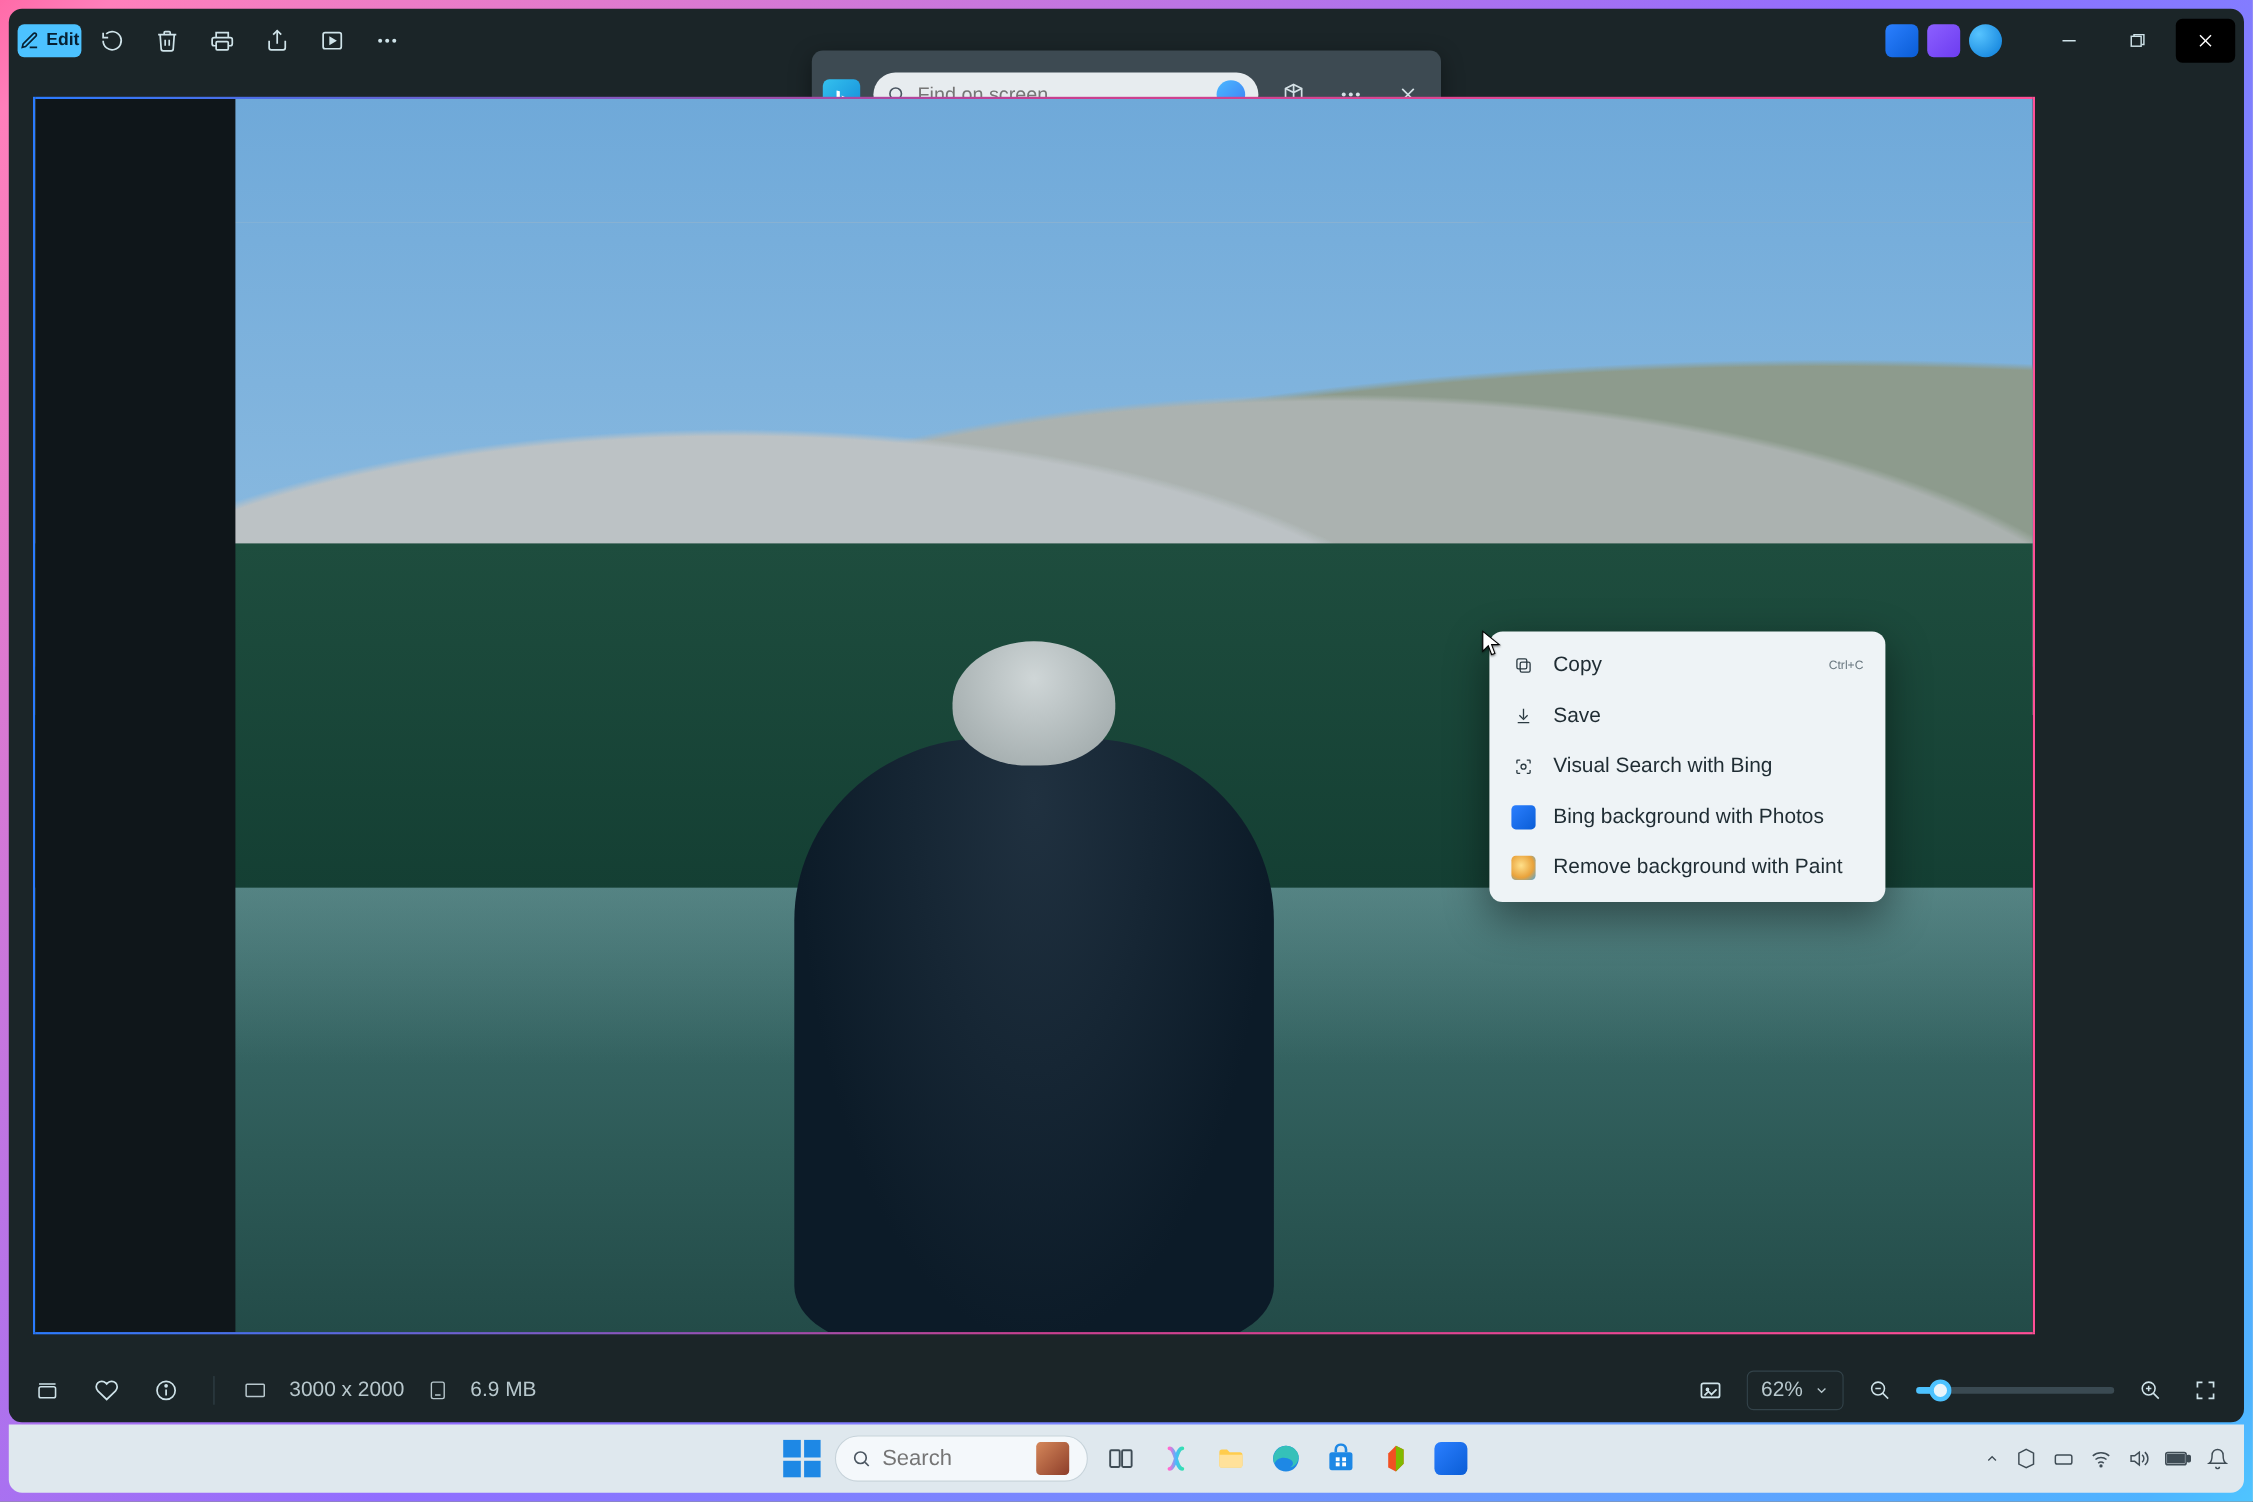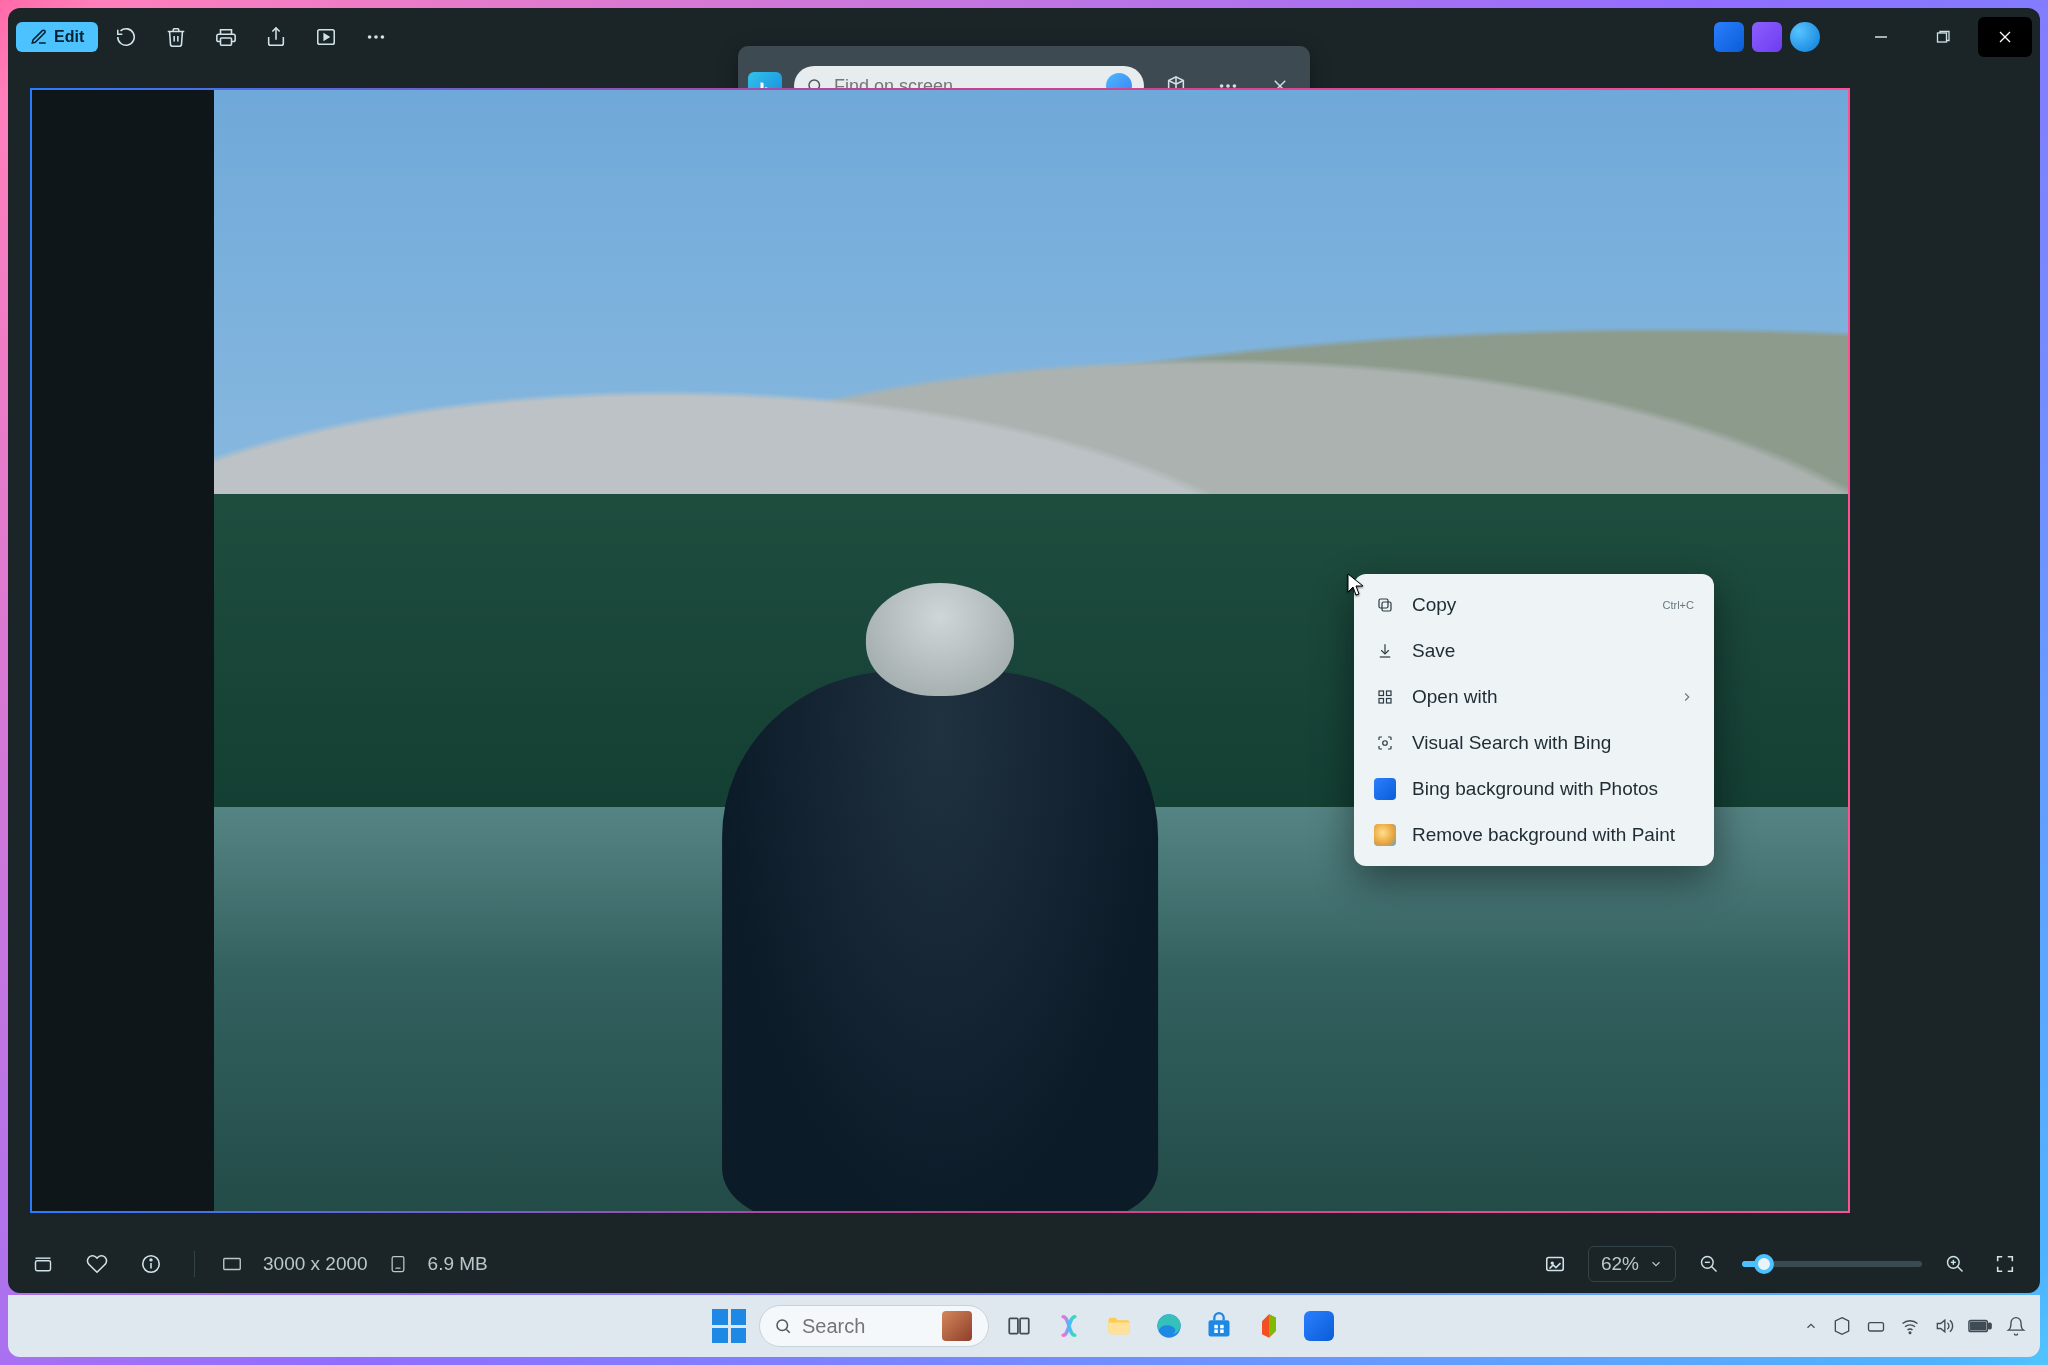--- a/index.html
+++ b/index.html
@@ -15,21 +15,21 @@
   display: flex; flex-direction: column; overflow: hidden;
 }
 
 .topbar {
   height: 58px; display: flex; align-items: center; padding: 0 8px;
   position: relative;
 }
 .edit-btn {
   display: flex; align-items: center; gap: 6px;
   background: #4cc2ff; color: #072032; font-weight: 600;
-  padding: 6px 14px; border-radius: 6px; cursor: pointer;
+  padding: 6px 2px; border-radius: 6px; cursor: pointer;
 }
 .icon-btn {
   width: 44px; height: 44px; display: flex; align-items: center;
   justify-content: center; color: #cfe3e9; cursor: pointer; border-radius: 6px;
 }
 .topbar-left { display:flex; align-items:center; gap:6px; }
 .topbar-right { display:flex; align-items:center; gap:8px; margin-left:auto; }
 .win-btn { width:54px; height:40px; display:flex; align-items:center; justify-content:center; color:#cfe3e9; cursor:pointer; }
 .win-close { background:#000; border-radius:6px; }
 
@@ -344,36 +344,20 @@
           <path d="M12 3v12"></path>
           <polyline points="7 11 12 16 17 11"></polyline>
           <line x1="5" y1="20" x2="19" y2="20"></line>
         </svg>
       </span>
     <span>Save</span>
   </div>
   <div class="ctx-item">
     <span class="ctx-icon">
         <svg width="18" height="18" viewBox="0 0 24 24" fill="none" stroke="currentColor" stroke-width="1.6">
-          <rect x="4" y="4" width="6" height="6"></rect>
-          <rect x="14" y="4" width="6" height="6"></rect>
-          <rect x="4" y="14" width="6" height="6"></rect>
-          <rect x="14" y="14" width="6" height="6"></rect>
-        </svg>
-      </span>
-    <span>Open with</span>
-    <span class="ctx-chev">
-        <svg width="14" height="14" viewBox="0 0 24 24" fill="none" stroke="currentColor" stroke-width="2">
-          <polyline points="9 6 15 12 9 18"></polyline>
-        </svg>
-      </span>
-  </div>
-  <div class="ctx-item">
-    <span class="ctx-icon">
-        <svg width="18" height="18" viewBox="0 0 24 24" fill="none" stroke="currentColor" stroke-width="1.6">
           <path d="M4 8V5a1 1 0 011-1h3M20 8V5a1 1 0 00-1-1h-3M4 16v3a1 1 0 001 1h3M20 16v3a1 1 0 01-1 1h-3"></path>
           <circle cx="12" cy="12" r="3"></circle>
         </svg>
       </span>
     <span>Visual Search with Bing</span>
   </div>
   <div class="ctx-item">
     <span class="ctx-color" style="background:linear-gradient(135deg,#2b7fff,#0a5dd6)"></span>
     <span>Bing background with Photos</span>
   </div>

